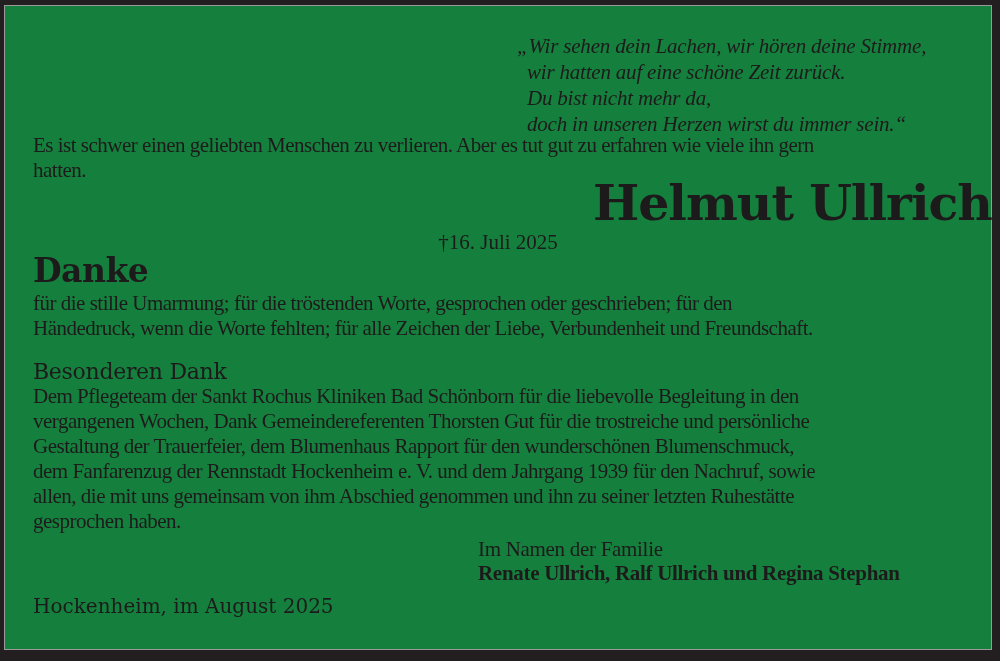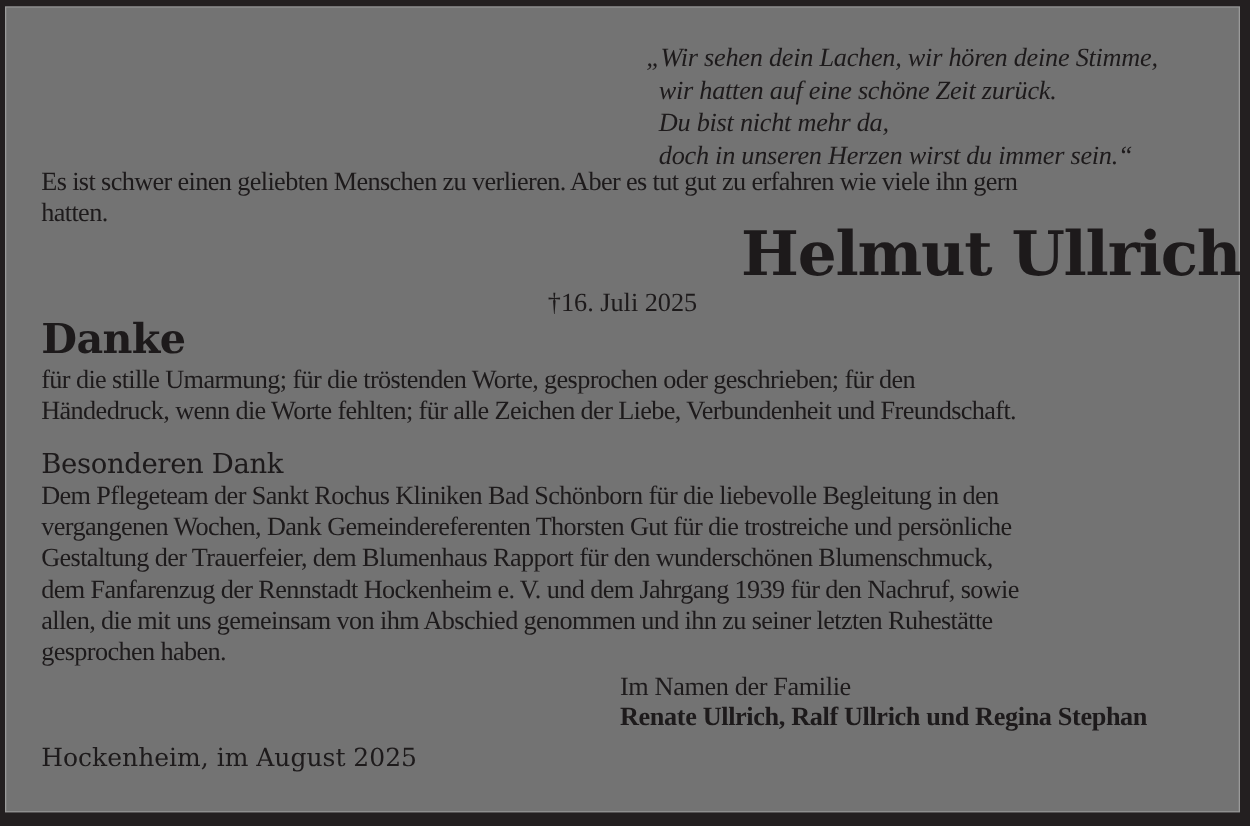--- a/index.html
+++ b/index.html
@@ -4,21 +4,21 @@
 <style>
   html, body {
     margin: 0;
     padding: 0;
     background: #e9e9e9;
   }
   .page {
     position: relative;
     width: 1000px;
     height: 661px;
-    background: #737373;
+    background: #15803d;
     box-sizing: border-box;
     border-style: solid;
     border-color: #231f20;
     border-top-width: 5px;
     border-left-width: 4px;
     border-right-width: 8px;
     border-bottom-width: 11px;
     box-shadow: inset 0 0 0 1px #9a9a9a;
     overflow: hidden;
     color: #1d1a1b;
@@ -80,21 +80,20 @@
     font-size: 22px;
     line-height: 26px;
     letter-spacing: -0.3px;
   }
   .family-block {
     left: 474px;
     top: 532px;
     font-size: 21px;
     line-height: 24px;
     letter-spacing: -0.3px;
-    margin-left: 18px;
   }
   .family-block .sig { font-weight: bold; }
   .place-line {
     left: 29px;
     top: 589px;
     font-family: "DejaVu Serif", serif;
     font-size: 20px;
     line-height: 24px;
   }
 </style>

